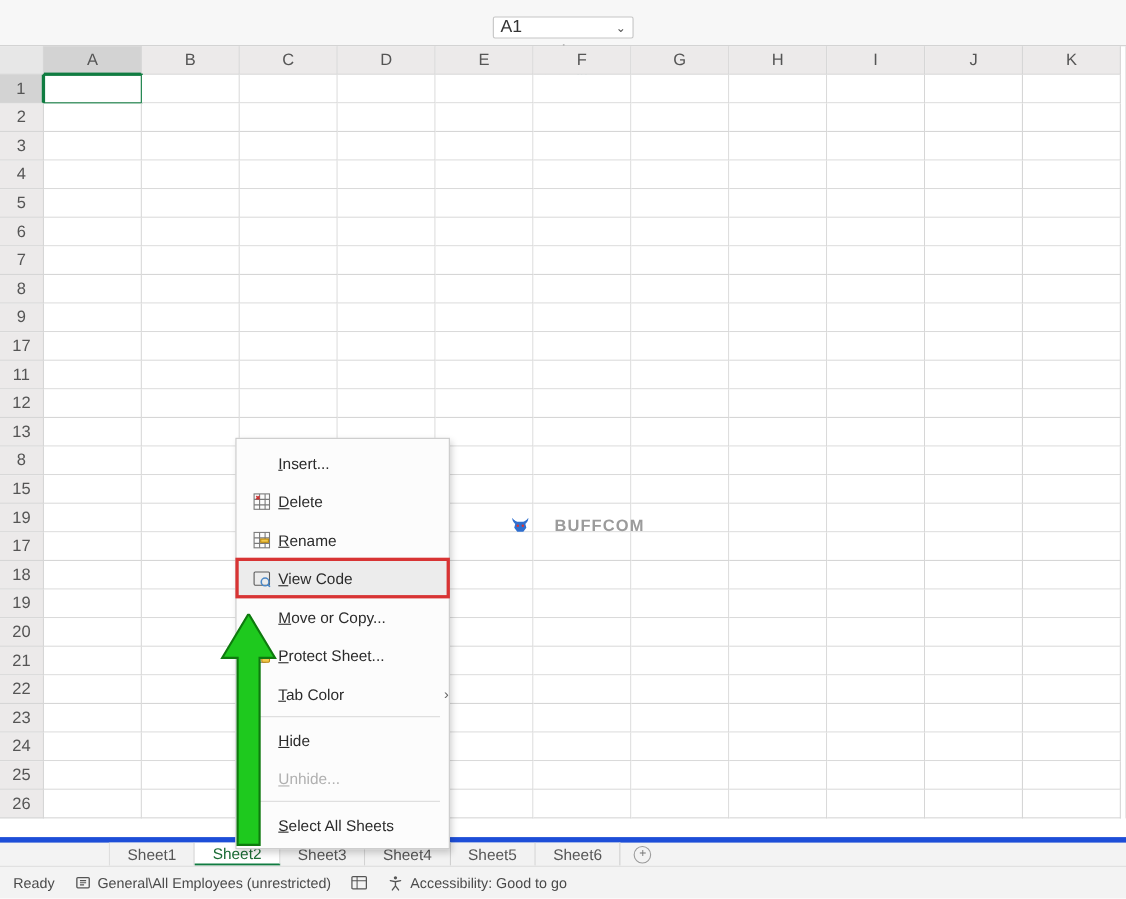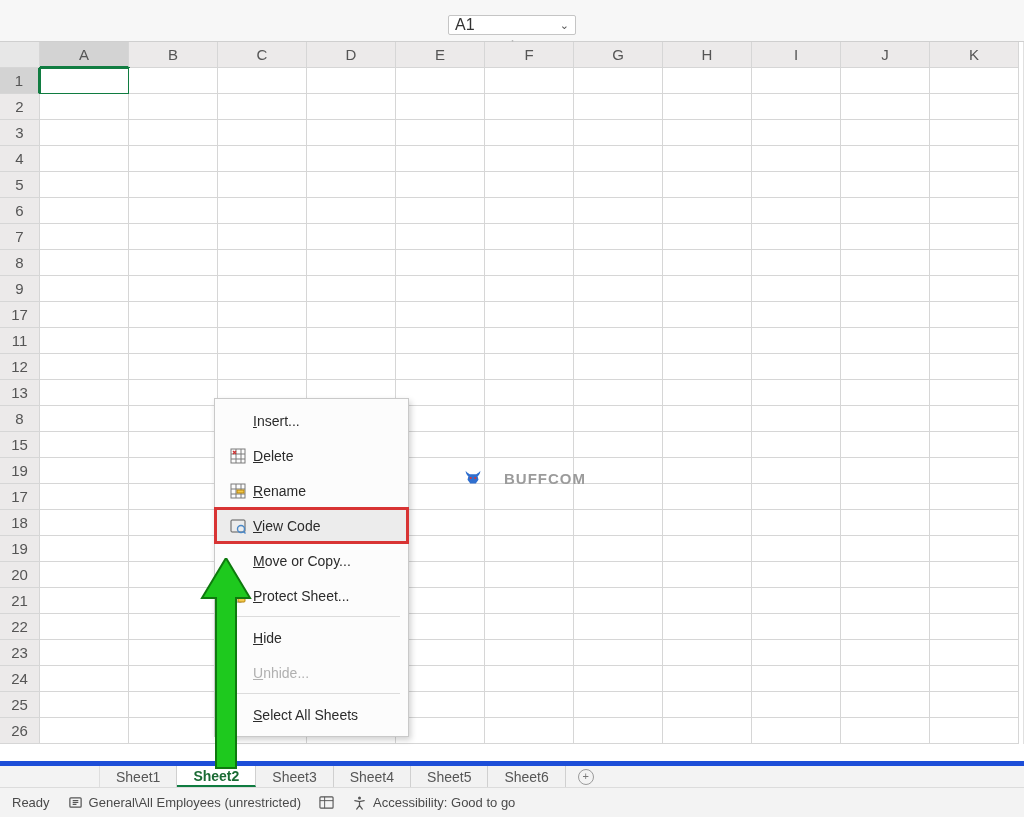--- a/index.html
+++ b/index.html
@@ -42,21 +42,21 @@
   .watermark { position: absolute; left: 462px; top: 467px; display:flex; align-items:center; gap:20px; color:#9b9b9b; font-weight:700; letter-spacing:1px; font-size:15px; z-index:30;}
   .watermark svg { width:22px; height:22px; }
 
   
   .green-arrow { position: absolute; left: 190px; top: 558px; z-index: 60; }
 
   
   .tabs-bar { position: absolute; bottom: 30px; left: 0; right: 0; height: 26px; background: #f3f3f3; border-top: 5px solid #1d4ed8; display: flex; align-items: stretch; font-size: 14px;}
   .tabs-lead { width: 100px; border-right:1px solid #dedede; }
   .sheet-tab { padding: 0 16px; display:flex; align-items:center; border-right: 1px solid #d0d0d0; background:#f2f2f2; color:#565656; }
-  .sheet-tab.active { background: #fff; border-bottom: 2px solid #107c41; color:#1a6b34; font-weight:700;}
+  .sheet-tab.active { background: #fff; border-bottom: 2px solid #107c41; color:#1a6b34; font-weight:400;}
   .new-sheet { width: 40px; display:flex; align-items:center; justify-content:center; color:#777;}
   .new-sheet .plus-circle { width:16px; height:16px; border:1px solid #9b9b9b; border-radius:50%; display:flex; align-items:center; justify-content:center; font-size:11px; line-height:1;}
 
   
   .status-bar { position: absolute; bottom: 0; left:0; right:0; height: 30px; background:#f3f3f3; border-top:1px solid #dcdcdc; display:flex; align-items:center; padding: 0 12px; font-size:13px; color:#4a4a4a; gap:18px;}
   .status-item { display:flex; align-items:center; gap:6px; }
   .status-item svg { width:15px; height:15px; }
 </style>
 </head>
 <body>
@@ -452,20 +452,25 @@
     </div>
     <div class="menu-item">
       <span class="mi-icon">
         <svg width="16" height="16" viewBox="0 0 16 16">
           <rect x="1" y="2" width="11" height="12" rx="1" fill="none" stroke="#7a7a7a"></rect>
           <rect x="8" y="8" width="7" height="6" rx="1" fill="#f2c84b" stroke="#b8860b"></rect>
           <path d="M10 8v-1a1.5 1.5 0 013 0v1" fill="none" stroke="#b8860b"></path>
         </svg>
       </span>
       <span class="mi-label"><span class="u">P</span>rotect Sheet...</span>
+    </div>
+    <div class="menu-item">
+      <span class="mi-icon"></span>
+      <span class="mi-label"><span class="u">T</span>ab Color</span>
+      <span class="chev">›</span>
     </div>
     <div class="menu-sep"></div>
     <div class="menu-item">
       <span class="mi-icon"></span>
       <span class="mi-label"><span class="u">H</span>ide</span>
     </div>
     <div class="menu-item disabled">
       <span class="mi-icon"></span>
       <span class="mi-label"><span class="u">U</span>nhide...</span>
     </div>

